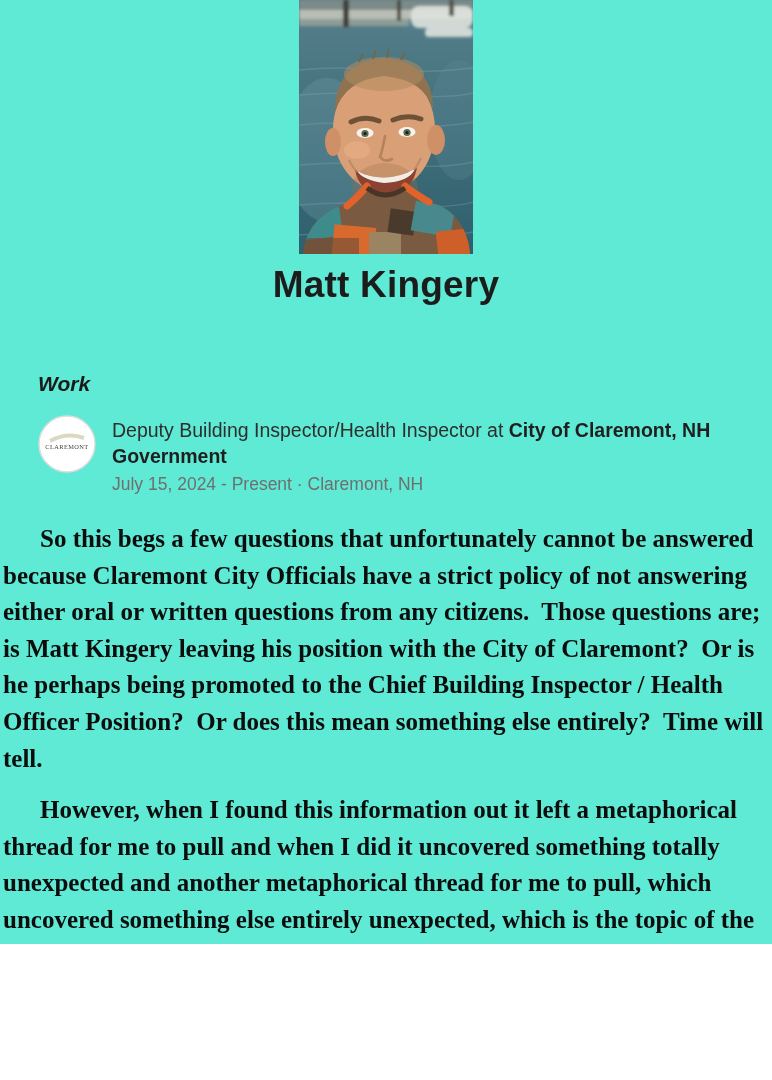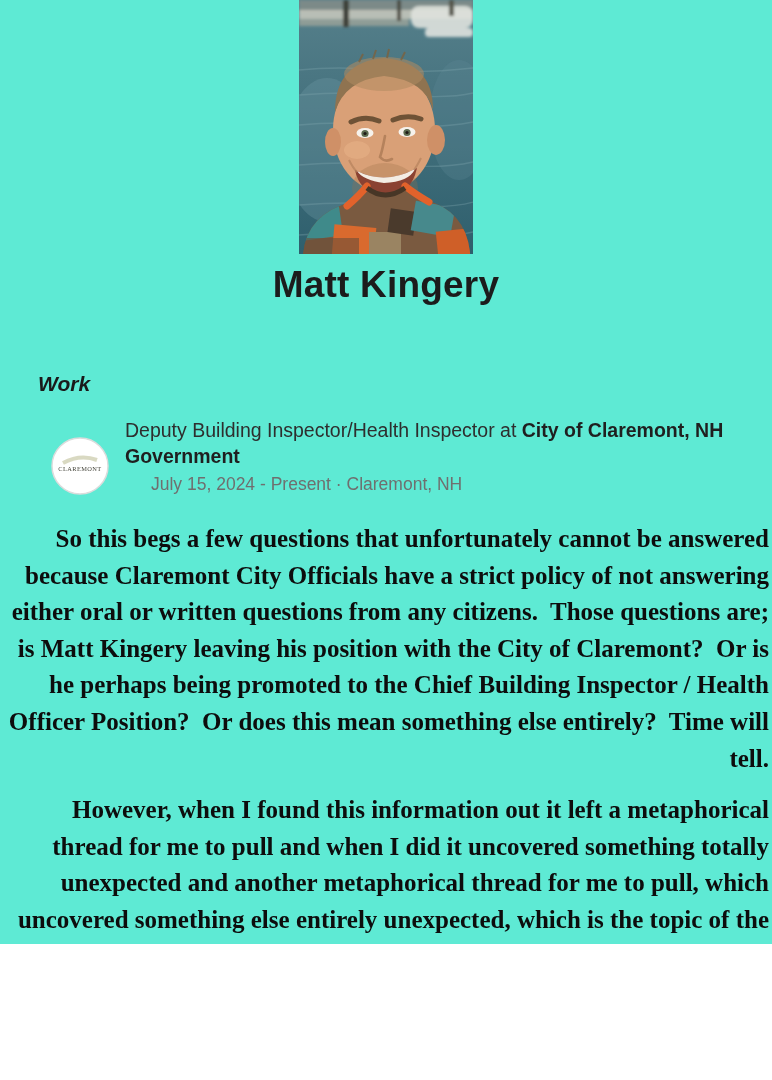--- a/index.html
+++ b/index.html
@@ -42,23 +42,23 @@
     position:absolute;
     left:38px; top:372px;
     margin:0;
     font-size:21px;
     font-weight:700;
     color:#1a1a1a;
     font-style:italic;
   }
   .work-entry{
     position:absolute;
-    left:51px; top:415px;
+    left:38px; top:415px;
     display:flex;
-    align-items:flex-end;
+    align-items:flex-start;
     gap:16px;
   }
   .company-logo{
     width:58px; height:58px;
     flex:0 0 auto;
   }
   .entry-text{
     width:648px;
     padding-top:2px;
   }
@@ -68,40 +68,38 @@
     color:#2e2e2e;
   }
   .job-title .bold{
     font-weight:700;
     color:#1f1f1f;
   }
   .job-meta{
     margin-top:5px;
     font-size:17.5px;
     color:#6f6f6f;
-    margin-left:26px;
   }
   
   .article{
     position:absolute;
     left:0; top:521px;
     width:772px;
     padding:0 3px;
     box-sizing:border-box;
     font-family:"Liberation Serif",serif;
     font-weight:700;
     font-size:25px;
     line-height:36.6px;
     color:#0d0d0d;
   }
   .article p{
     margin:0 0 15px 0;
     text-indent:37px;
     white-space:pre-wrap;
-    text-align:right;
   }
 </style>
 </head>
 <body>
 
 <div class="page">
 
   <div class="photo">
     <svg width="174" height="254" viewBox="0 0 174 254" xmlns="http://www.w3.org/2000/svg">
       <defs>

